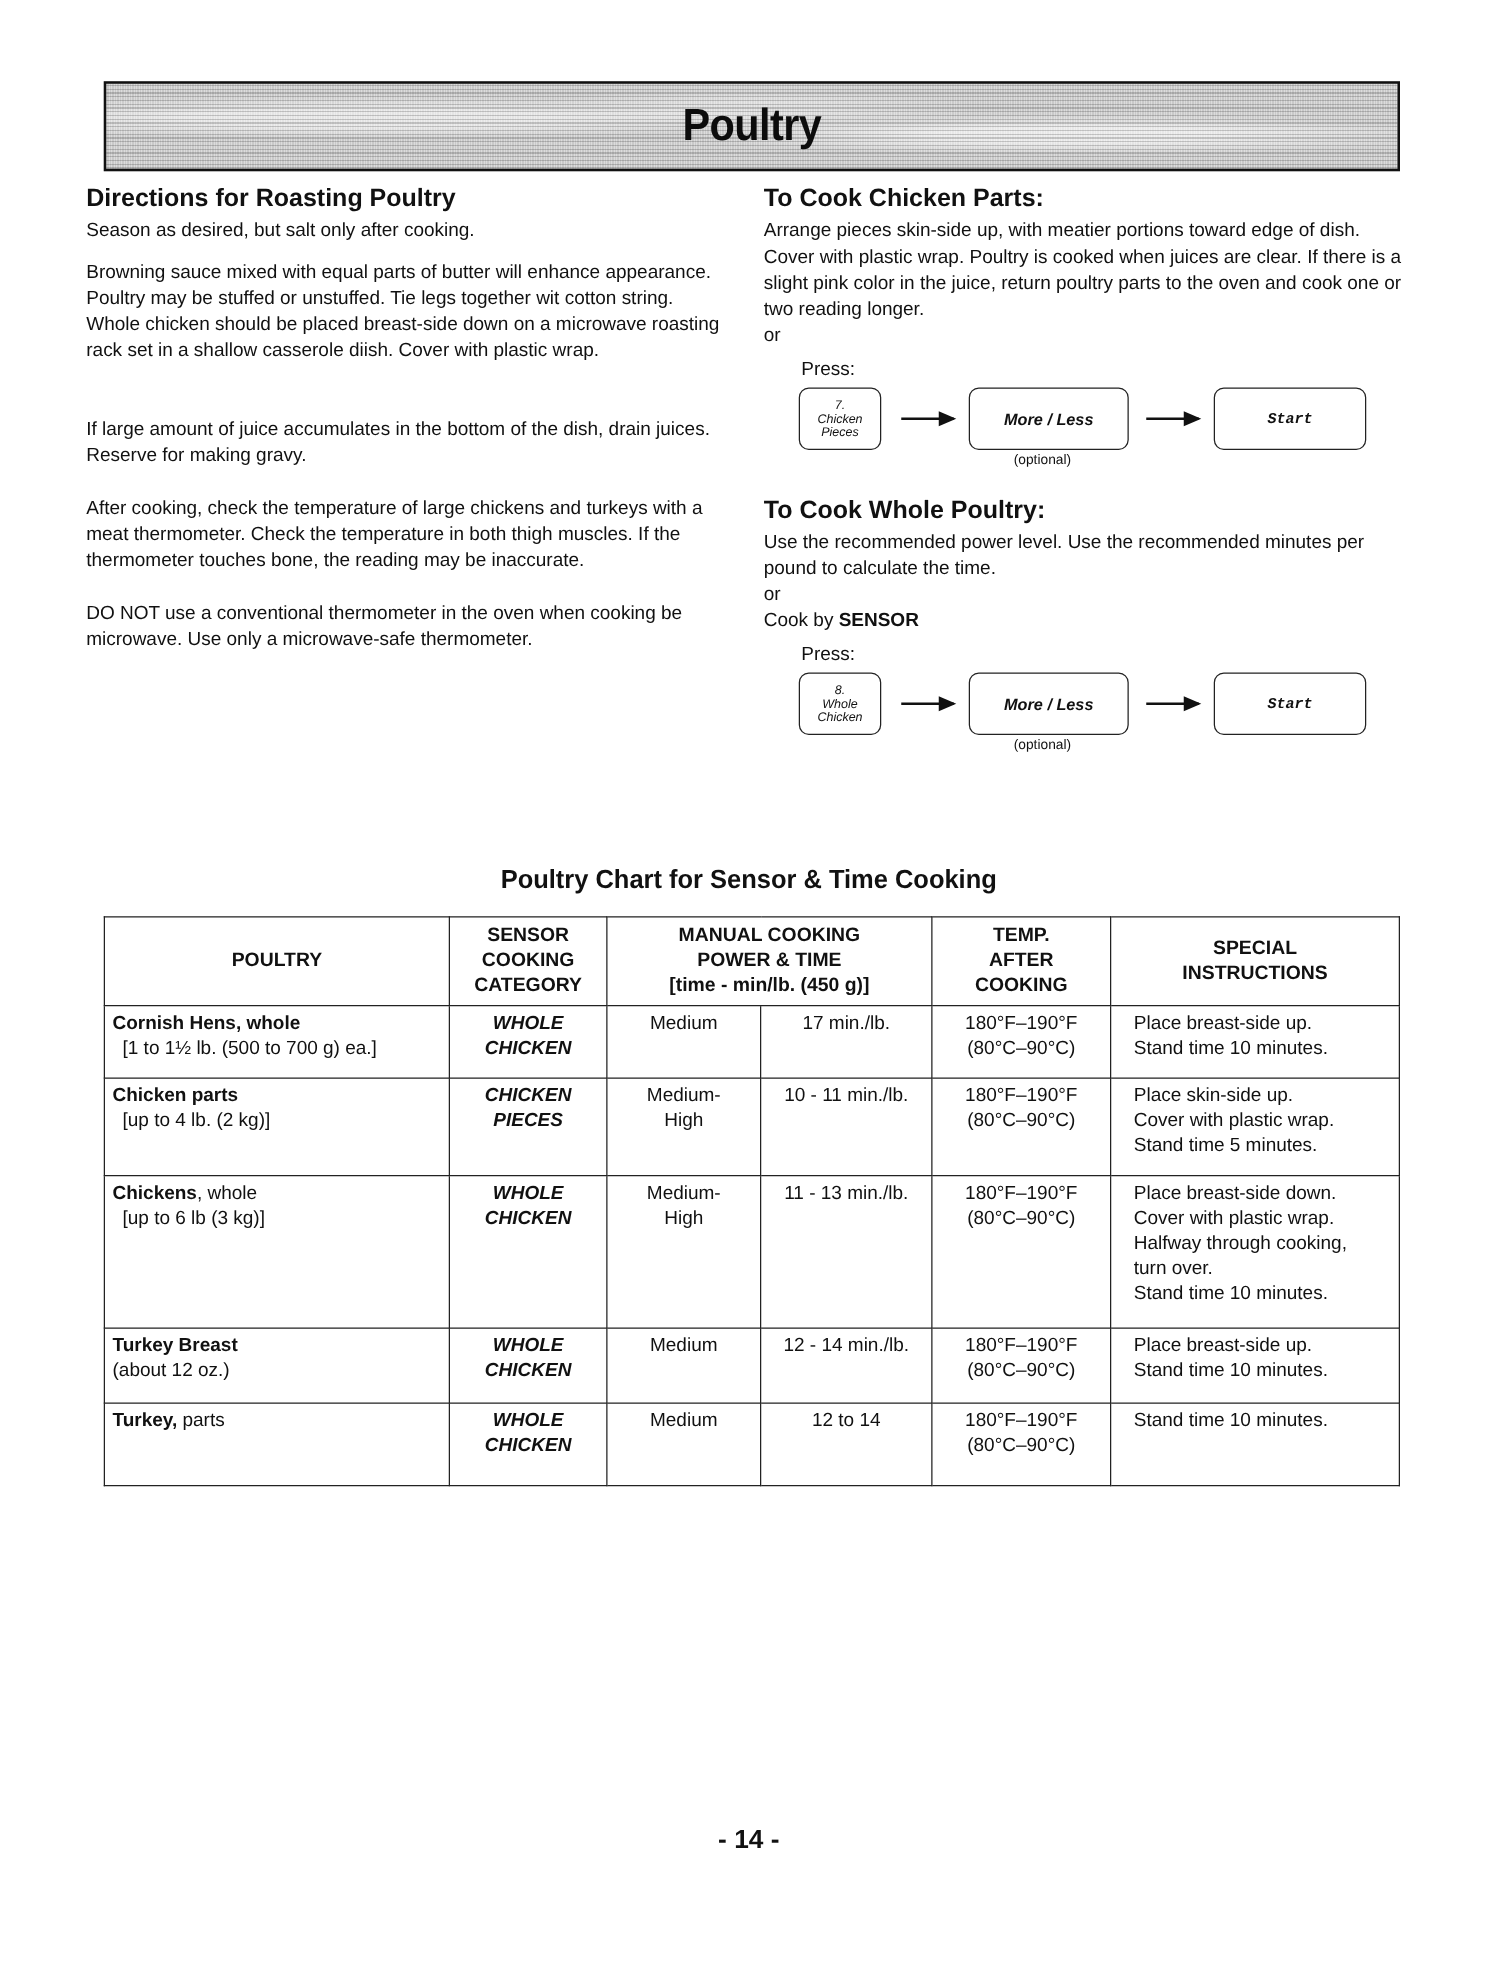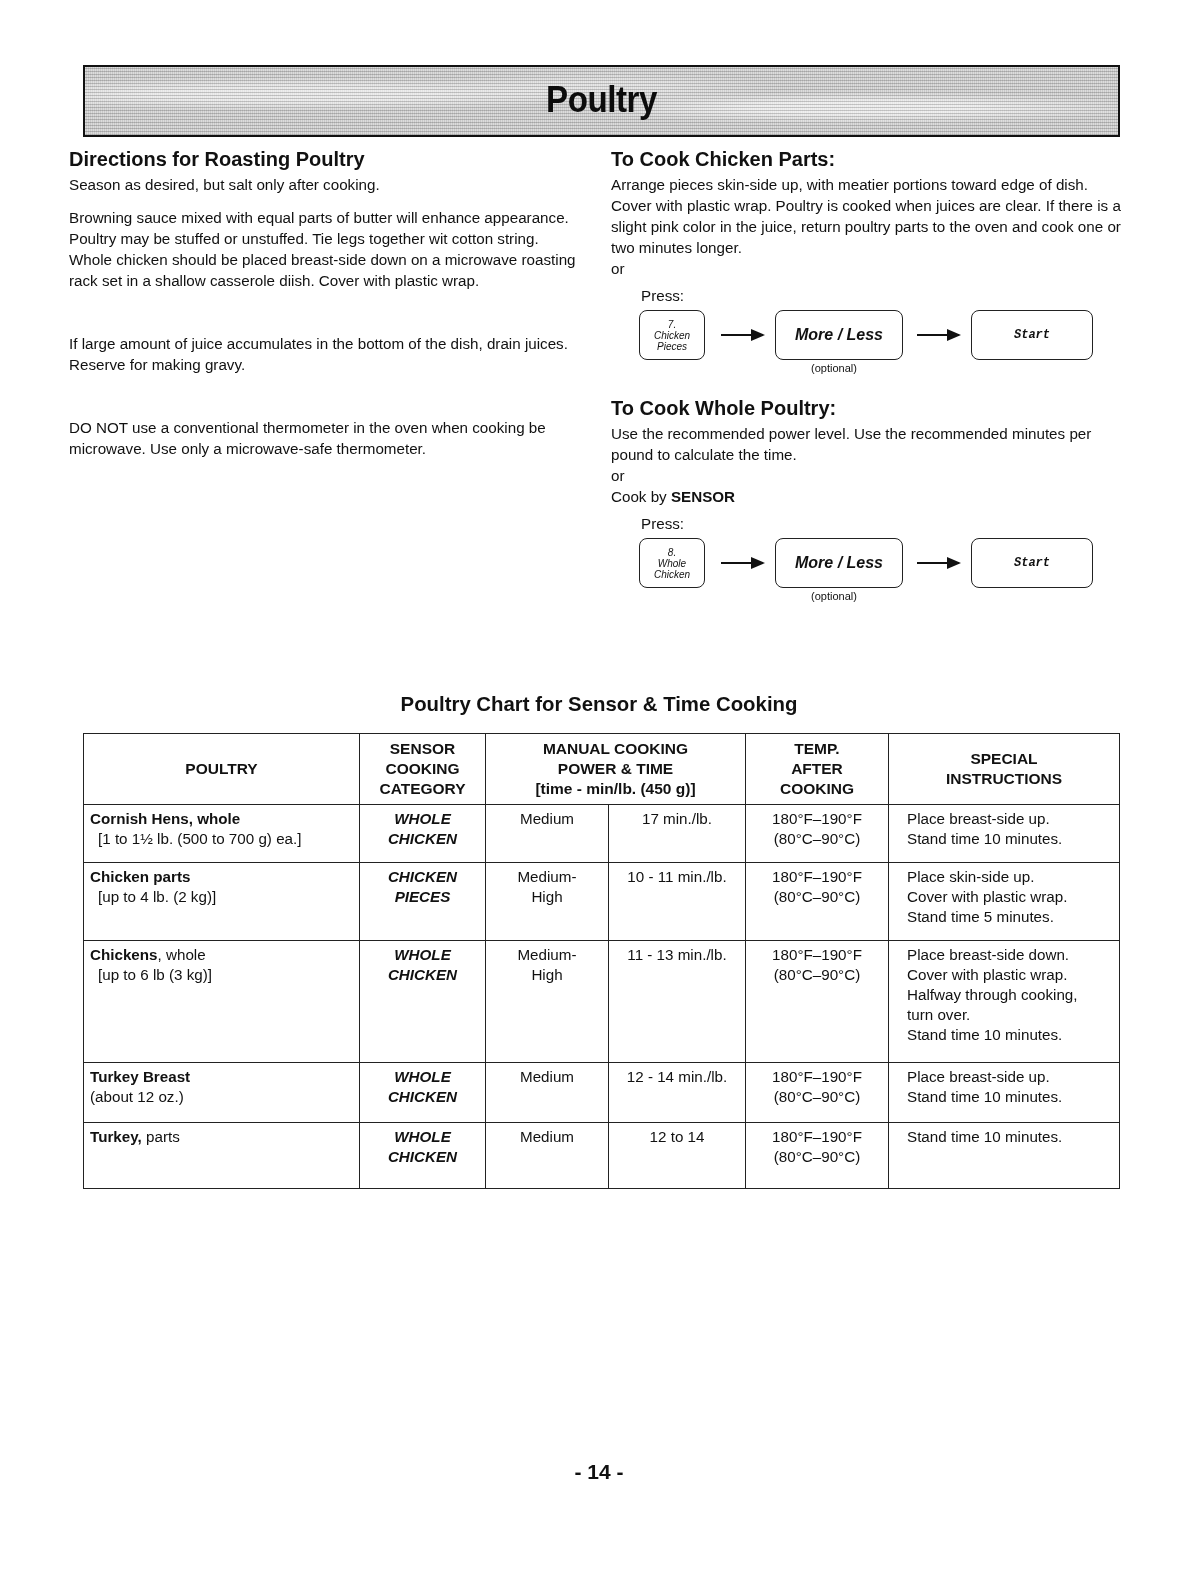--- a/index.html
+++ b/index.html
@@ -27,21 +27,21 @@
   .gap-s { height: 12px; }
   .gap-m { height: 21px; }
   .press-label { font-size: 15.2px; margin: 8px 0 6px 30px; }
   .seq { position: relative; height: 52px; margin-left: 28px; }
   .key {
     position: absolute; border: 1.5px solid #222; border-radius: 8px; box-sizing: border-box;
     font-style: italic; font-weight: bold; text-align: center; display: flex; align-items: center; justify-content: center; flex-direction: column;
     background: #fff;
   }
   .key-small { left: 0; top: 0; width: 66px; height: 50px; font-size: 10px; line-height: 11px; font-weight: normal; }
-  .key-mid { left: 136px; top: 0; width: 128px; height: 50px; font-size: 16px; }
+  .key-mid { left: 136px; top: 0; width: 128px; height: 50px; font-size: 13px; }
   .key-start { left: 332px; top: 0; width: 122px; height: 50px; font-size: 12px; font-family: Liberation Mono, monospace; }
   .arrow { position: absolute; top: 24px; width: 42px; height: 2px; background: #111; }
   .arrow::after { content: ""; position: absolute; right: -2px; top: -5px; border-left: 14px solid #111; border-top: 6px solid transparent; border-bottom: 6px solid transparent; }
   .arrow-1 { left: 82px; }
   .arrow-2 { left: 278px; }
   .optional { font-size: 11px; margin-left: 200px; margin-top: 0px; }
   .chart-title { position: absolute; left: 0; right: 0; top: 692px; text-align: center; font-size: 21px; font-weight: bold; transform: scaleX(0.97); }
   table.chart {
     position: absolute; left: 83px; top: 733px; width: 1037px; border-collapse: collapse; font-size: 15.2px;
   }
@@ -67,28 +67,29 @@
 
 <div class="col-left">
   <h2 class="sec">Directions for Roasting Poultry</h2>
   <p class="txt">Season as desired, but salt only after cooking.</p>
   <div class="gap-s"></div>
   <p class="txt">Browning sauce mixed with equal parts of butter will enhance appearance.  Poultry may be stuffed or unstuffed.  Tie legs together wit cotton string.  Whole chicken should be placed breast-side down on a microwave roasting rack set in a shallow casserole diish.  Cover with plastic wrap.</p>
   <div class="gap-m"></div>
   <div class="gap-m"></div>
   <p class="txt">If large amount of juice accumulates in the bottom of the dish, drain juices.  Reserve for making gravy.</p>
   <div class="gap-m"></div>
+  <p class="txt">After cooking, check the temperature of large chickens and turkeys with a meat thermometer.  Check the temperature in both thigh muscles.  If the thermometer touches bone, the reading may be inaccurate.</p>
   <div class="gap-m"></div>
   <p class="txt">DO NOT use a conventional thermometer in the oven when cooking be microwave.  Use only a microwave-safe thermometer.</p>
 </div>
 
 <div class="col-right">
   <div>
     <h2 class="sec">To Cook Chicken Parts:</h2>
-    <p class="txt">Arrange pieces skin-side up, with meatier portions toward edge of dish.  Cover with plastic wrap.  Poultry is cooked when juices are clear.  If there is a slight pink color in the juice, return poultry parts to the oven and cook one or two minutes longer.</p>
+    <p class="txt">Arrange pieces skin-side up, with meatier portions toward edge of dish.  Cover with plastic wrap.  Poultry is cooked when juices are clear.  If there is a slight pink color in the juice, return poultry parts to the oven and cook one or two reading longer.</p>
     <p class="txt">or</p>
     <div class="press-label">Press:</div>
     <div class="seq">
       <div class="key key-small">
         <span>7.</span>
         <span>Chicken</span>
         <span>Pieces</span>
       </div>
       <div class="arrow arrow-1"></div>
       <div class="key key-mid">More / Less</div>

